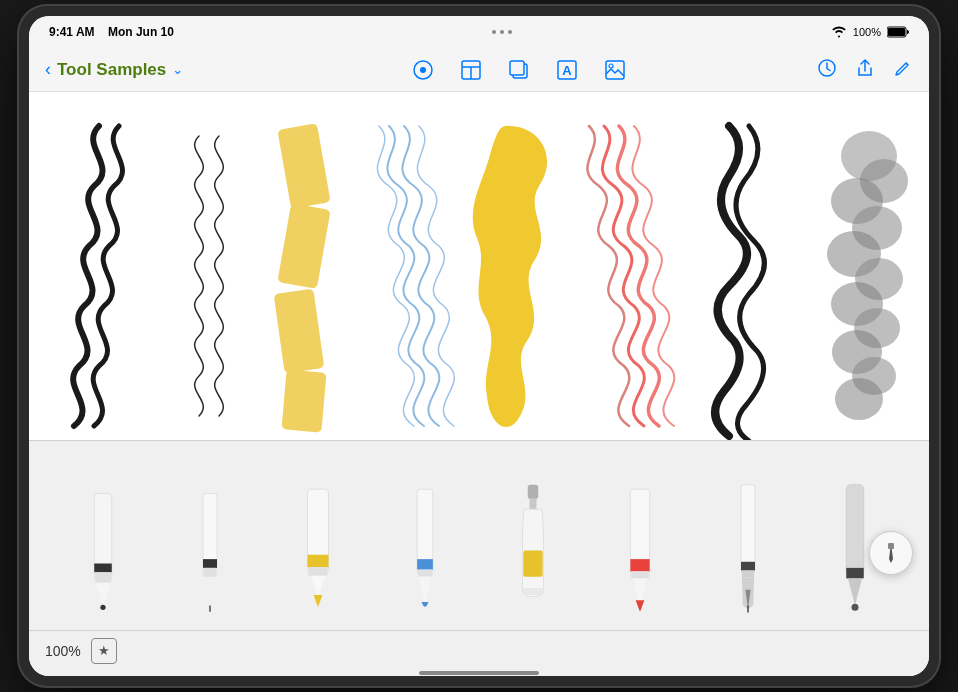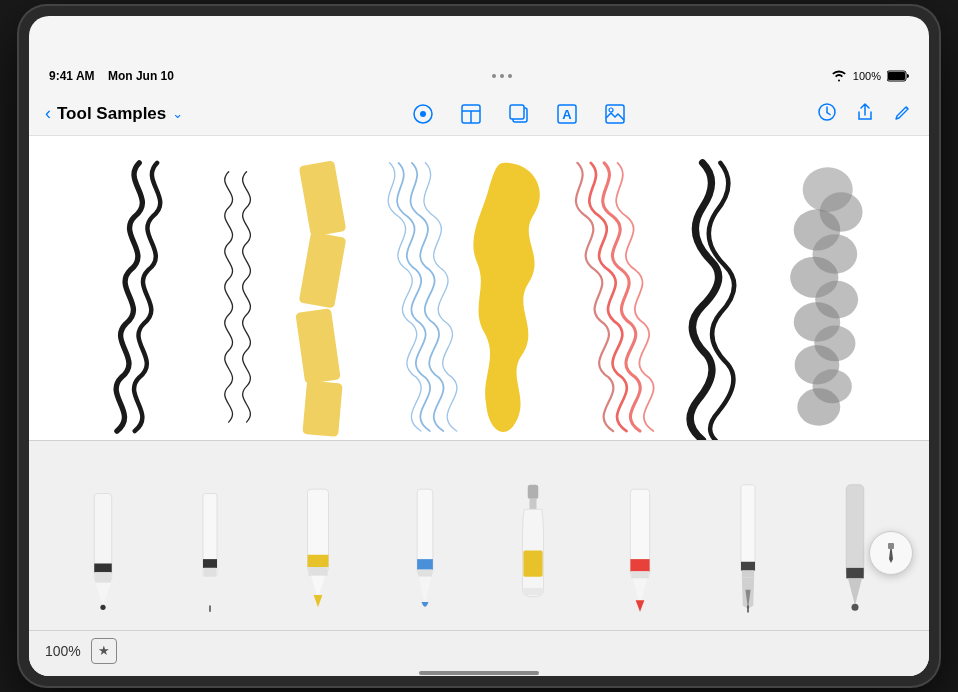--- a/index.html
+++ b/index.html
@@ -40,21 +40,20 @@
 
     
     .status-bar {
       height: 32px;
       background: #f5f5f5;
       display: flex;
       align-items: center;
       justify-content: space-between;
       padding: 0 20px;
       flex-shrink: 0;
-      margin-top: 44px;
     }
 
     .status-time {
       font-size: 12px;
       font-weight: 600;
       color: #000;
     }
 
     .status-center {
       display: flex;
@@ -98,21 +97,21 @@
       min-width: 180px;
     }
 
     .back-btn {
       color: #007AFF;
       font-size: 18px;
       cursor: pointer;
     }
 
     .nav-title {
-      color: #000000;
+      color: #4d7c0f;
       font-size: 17px;
       font-weight: 600;
       cursor: pointer;
     }
 
     .nav-chevron {
       color: #007AFF;
       font-size: 13px;
     }
 

